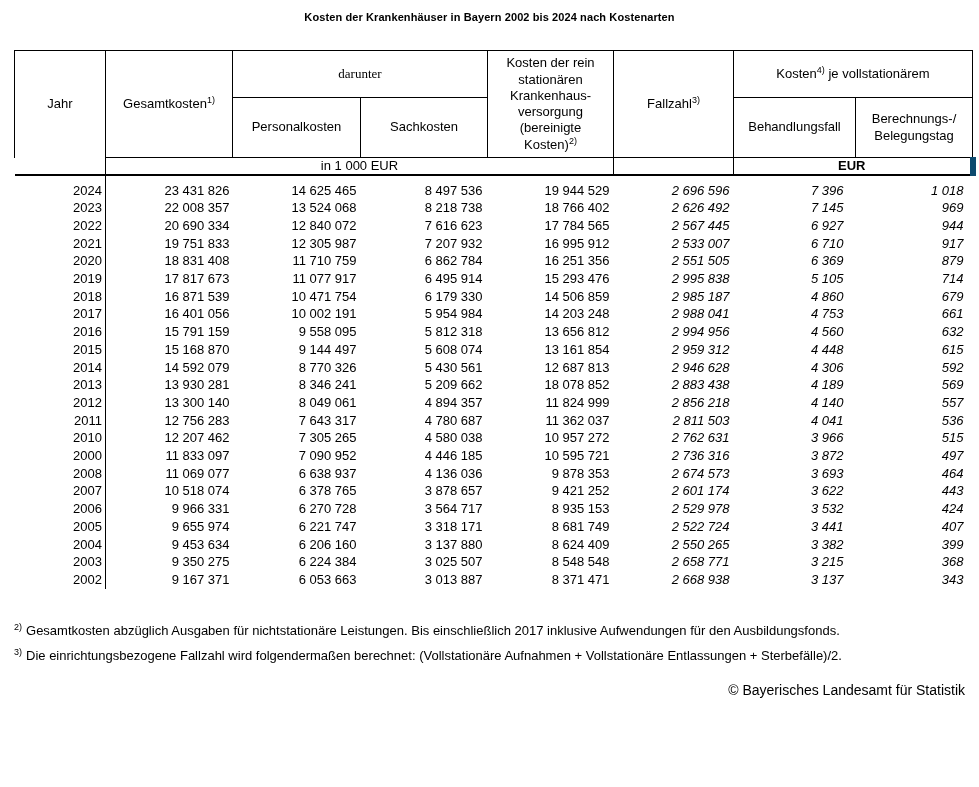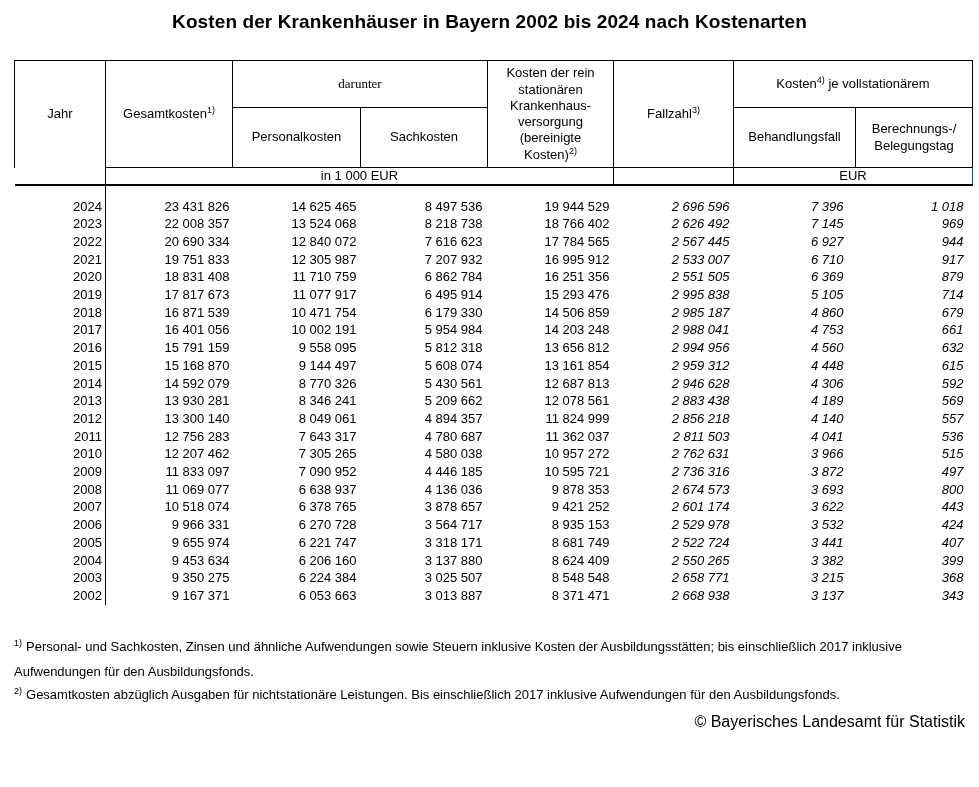--- a/index.html
+++ b/index.html
@@ -11,21 +11,21 @@
     overflow: hidden;
     font-family: "Liberation Sans", sans-serif;
     color: #000000;
     -webkit-font-smoothing: antialiased;
   }
   .page { width: 979px; height: 787px; position: relative; }
 
   .title {
     padding-top: 11px;
     text-align: center;
-    font-size: 19px;
+    font-size: 11px;
     font-weight: bold;
     letter-spacing: 0.1px;
   }
 
   table.costs {
     border-collapse: collapse;
     table-layout: fixed;
     margin: 27px 0 0 14px;
     width: 958px;
     font-size: 13px;
@@ -62,38 +62,38 @@
 
   tr.units td {
     border-bottom: 2px solid #000;
     text-align: center;
     vertical-align: middle;
     font-size: 13px;
     padding: 0;
   }
   td.u-g1 { border-left:1px solid #000; border-right:1px solid #000; }
   td.u-fz { border-right:1px solid #000; }
-  td.u-g2 { border-right:1px solid #0c4a6e; }
+  td.u-g2 { border-right:6px solid #0c4a6e;font-weight:bold; }
 
   .sup {
     font-size: 9px;
     position: relative;
     top: -4.5px;
     letter-spacing: 0;
   }
 
   tbody td {
     padding: 0;
     line-height: 17.7px;
     height: 17.7px;
     text-align: right;
     white-space: nowrap;
     font-size: 13px;
   }
-  tbody tr:first-child td { padding-top: 12px; }
+  tbody tr:first-child td { padding-top: 6px; }
   tbody td.c0 { border-right:1px solid #000; padding-right: 3px; }
   tbody td.c1 { padding-right: 3px; }
   tbody td.c2 { padding-right: 4px; }
   tbody td.c3 { padding-right: 5px; }
   tbody td.c4 { padding-right: 4px; }
   tbody td.c5 { padding-right: 4px; font-style: italic; }
   tbody td.c6 { padding-right: 12px; font-style: italic; }
   tbody td.c7 { padding-right: 9px; font-style: italic; text-align: right; }
 
   .footnotes {
@@ -102,24 +102,24 @@
     font-size: 13px;
     line-height: 23px;
   }
   .footnote .fsup {
     font-size: 9px;
     position: relative;
     top: -4.5px;
     margin-right: 4px;
   }
   .copyright {
-    margin-top: 5px;
+    margin-top: 13px;
     width: 965px;
     text-align: right;
-    font-size: 16px;
+    font-size: 14px;
   }
 </style>
 </head>
 <body>
 
 <div class="page">
 
   <div class="title">Kosten der Krankenhäuser in Bayern 2002 bis 2024 nach Kostenarten</div>
 
   <table class="costs">
@@ -264,21 +264,21 @@
           <td class="c4">12 687 813</td>
           <td class="c5">2 946 628</td>
           <td class="c6">4 306</td>
           <td class="c7">592</td>
         </tr>
         <tr>
           <td class="c0">2013</td>
           <td class="c1">13 930 281</td>
           <td class="c2">8 346 241</td>
           <td class="c3">5 209 662</td>
-          <td class="c4">12 078 561</td>
+          <td class="c4">18 078 852</td>
           <td class="c5">2 883 438</td>
           <td class="c6">4 189</td>
           <td class="c7">569</td>
         </tr>
         <tr>
           <td class="c0">2012</td>
           <td class="c1">13 300 140</td>
           <td class="c2">8 049 061</td>
           <td class="c3">4 894 357</td>
           <td class="c4">11 824 999</td>
@@ -300,38 +300,38 @@
           <td class="c0">2010</td>
           <td class="c1">12 207 462</td>
           <td class="c2">7 305 265</td>
           <td class="c3">4 580 038</td>
           <td class="c4">10 957 272</td>
           <td class="c5">2 762 631</td>
           <td class="c6">3 966</td>
           <td class="c7">515</td>
         </tr>
         <tr>
-          <td class="c0">2009</td>
+          <td class="c0">2000</td>
           <td class="c1">11 833 097</td>
           <td class="c2">7 090 952</td>
           <td class="c3">4 446 185</td>
           <td class="c4">10 595 721</td>
           <td class="c5">2 736 316</td>
           <td class="c6">3 872</td>
           <td class="c7">497</td>
         </tr>
         <tr>
           <td class="c0">2008</td>
           <td class="c1">11 069 077</td>
           <td class="c2">6 638 937</td>
           <td class="c3">4 136 036</td>
           <td class="c4">9 878 353</td>
           <td class="c5">2 674 573</td>
           <td class="c6">3 693</td>
-          <td class="c7">800</td>
+          <td class="c7">464</td>
         </tr>
         <tr>
           <td class="c0">2007</td>
           <td class="c1">10 518 074</td>
           <td class="c2">6 378 765</td>
           <td class="c3">3 878 657</td>
           <td class="c4">9 421 252</td>
           <td class="c5">2 601 174</td>
           <td class="c6">3 622</td>
           <td class="c7">443</td>
@@ -383,19 +383,19 @@
           <td class="c3">3 013 887</td>
           <td class="c4">8 371 471</td>
           <td class="c5">2 668 938</td>
           <td class="c6">3 137</td>
           <td class="c7">343</td>
         </tr>
       </tbody>
   </table>
 
   <div class="footnotes">
-    <div class="footnote"><span class="fsup">1)</span><span>Personal- und Sachkosten, Zinsen und ähnliche Aufwendungen sowie Steuern inklusive Kosten der Ausbildungsstätten; bis einschließlich 2017 inklusive Aufwendungen für den Ausbildungsfonds.</span></div>
     <div class="footnote"><span class="fsup">2)</span><span>Gesamtkosten abzüglich Ausgaben für nichtstationäre Leistungen. Bis einschließlich 2017 inklusive Aufwendungen für den Ausbildungsfonds.</span></div>
+    <div class="footnote"><span class="fsup">3)</span><span>Die einrichtungsbezogene Fallzahl wird folgendermaßen berechnet: (Vollstationäre Aufnahmen + Vollstationäre Entlassungen + Sterbefälle)/2.</span></div>
   </div>
 
   <div class="copyright">© Bayerisches Landesamt für Statistik</div>
 
 </div>
 
 </body></html>

